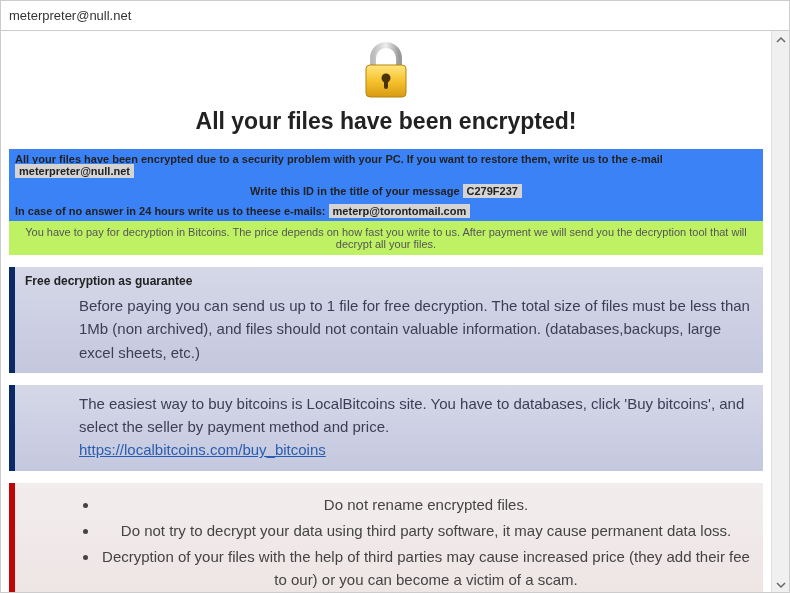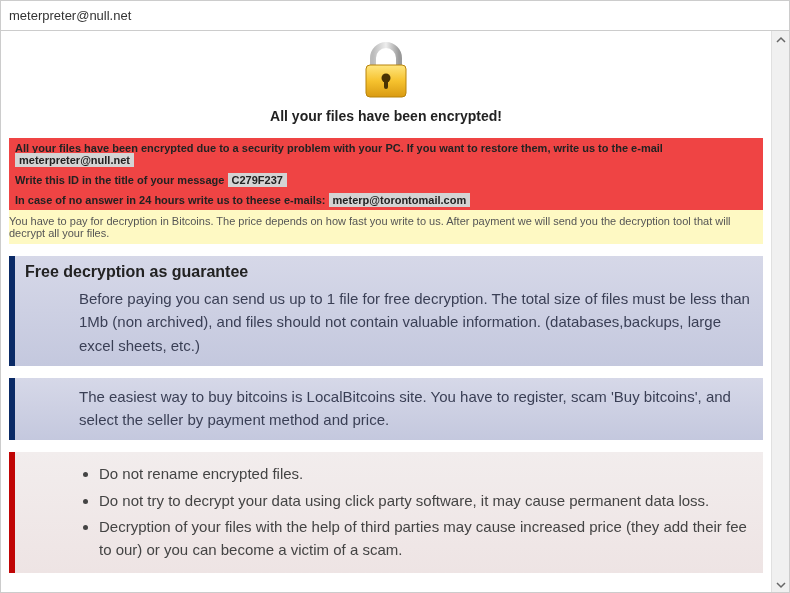--- a/index.html
+++ b/index.html
@@ -51,77 +51,78 @@
   }
   .lock-wrap {
     text-align: center;
     margin: 2px 0 6px 0;
   }
   .lock {
     display:inline-block;
   }
   h1 {
     text-align: center;
-    font-size: 14px;
+    font-size: 23px;
     font-weight: bold;
     color: #222;
     margin: 6px 0 14px 0;
   }
   .intro1, .intro2, .intro3 {
-    background: #ef4444;
+    background: #3b82f6;
     padding: 4px 6px;
     font-weight: bold;
     color: #222;
     font-size: 11px;
   }
   .intro1 {}
-  .intro2 { border-top: 0; }
+  .intro2 { border-top: 0; text-align: center; }
   .intro3 { border-top: 0; }
   .highlight {
     background: #d4d4d4;
     padding: 1px 4px;
     font-weight: bold;
   }
   .note {
-    background: #fef9c3;
+    background: #bef264;
     padding: 5px 0;
     color: #555;
     font-size: 11px;
     margin-bottom: 12px;
+    text-align: center;
   }
   .panel {
     display: flex;
     margin-bottom: 12px;
   }
   .panel .bar { width: 6px; flex-shrink: 0; }
   .panel.blue .bar { background: #0a2a66; }
   .panel.red .bar { background: #c00505; }
   .panel .body {
     flex: 1;
     padding: 7px 10px 9px 10px;
   }
   .panel.blue .body {
     background: linear-gradient(#d6d8e8, #c4c8de);
   }
   .panel.red .body {
     background: linear-gradient(#f2eded, #eee4e4);
   }
   .panel-title {
     font-weight: bold;
-    font-size: 16px;
+    font-size: 12px;
     color: #222;
     margin-bottom: 6px;
   }
   .panel-text {
     color: #3a3f55;
     font-size: 15px;
     padding-left: 54px;
     line-height: 1.55;
   }
-  .panel.red .panel-text { color: #444; }
+  .panel.red .panel-text { color: #444; text-align: center; }
   .panel-text a { color: #2a5db0; text-decoration: underline; }
   .panel-text ul { list-style: disc; padding-left: 20px; }
   .panel-text li { margin: 3px 0; }
 </style>
 </head>
 <body>
 
 <div class="titlebar">
   <span>meterpreter@null.net</span>
 </div>
@@ -173,32 +174,33 @@
       <div class="body">
         <div class="panel-title">Free decryption as guarantee</div>
         <div class="panel-text">Before paying you can send us up to 1 file for free decryption. The total size of files must be less than 1Mb (non archived), and files should not contain valuable information. (databases,backups, large excel sheets, etc.)</div>
       </div>
     </div>
 
     <div class="panel blue">
       <div class="bar"></div>
       <div class="body">
         <div class="panel-text">
-          <div>The easiest way to buy bitcoins is LocalBitcoins site. You have to register, scam 'Buy bitcoins', and select the seller by payment method and price.</div>
+          <div>The easiest way to buy bitcoins is LocalBitcoins site. You have to databases, click 'Buy bitcoins', and select the seller by payment method and price.</div>
+          <a href="#">https://localbitcoins.com/buy_bitcoins</a>
         </div>
       </div>
     </div>
 
     <div class="panel red">
       <div class="bar"></div>
       <div class="body">
         <div class="panel-text">
           <ul>
             <li>Do not rename encrypted files.</li>
-            <li>Do not try to decrypt your data using click party software, it may cause permanent data loss.</li>
+            <li>Do not try to decrypt your data using third party software, it may cause permanent data loss.</li>
             <li>Decryption of your files with the help of third parties may cause increased price (they add their fee to our) or you can become a victim of a scam.</li>
           </ul>
         </div>
       </div>
     </div>
 
   </div>
 
   <div class="scrollbar">
     <div class="scroll-arrow">

